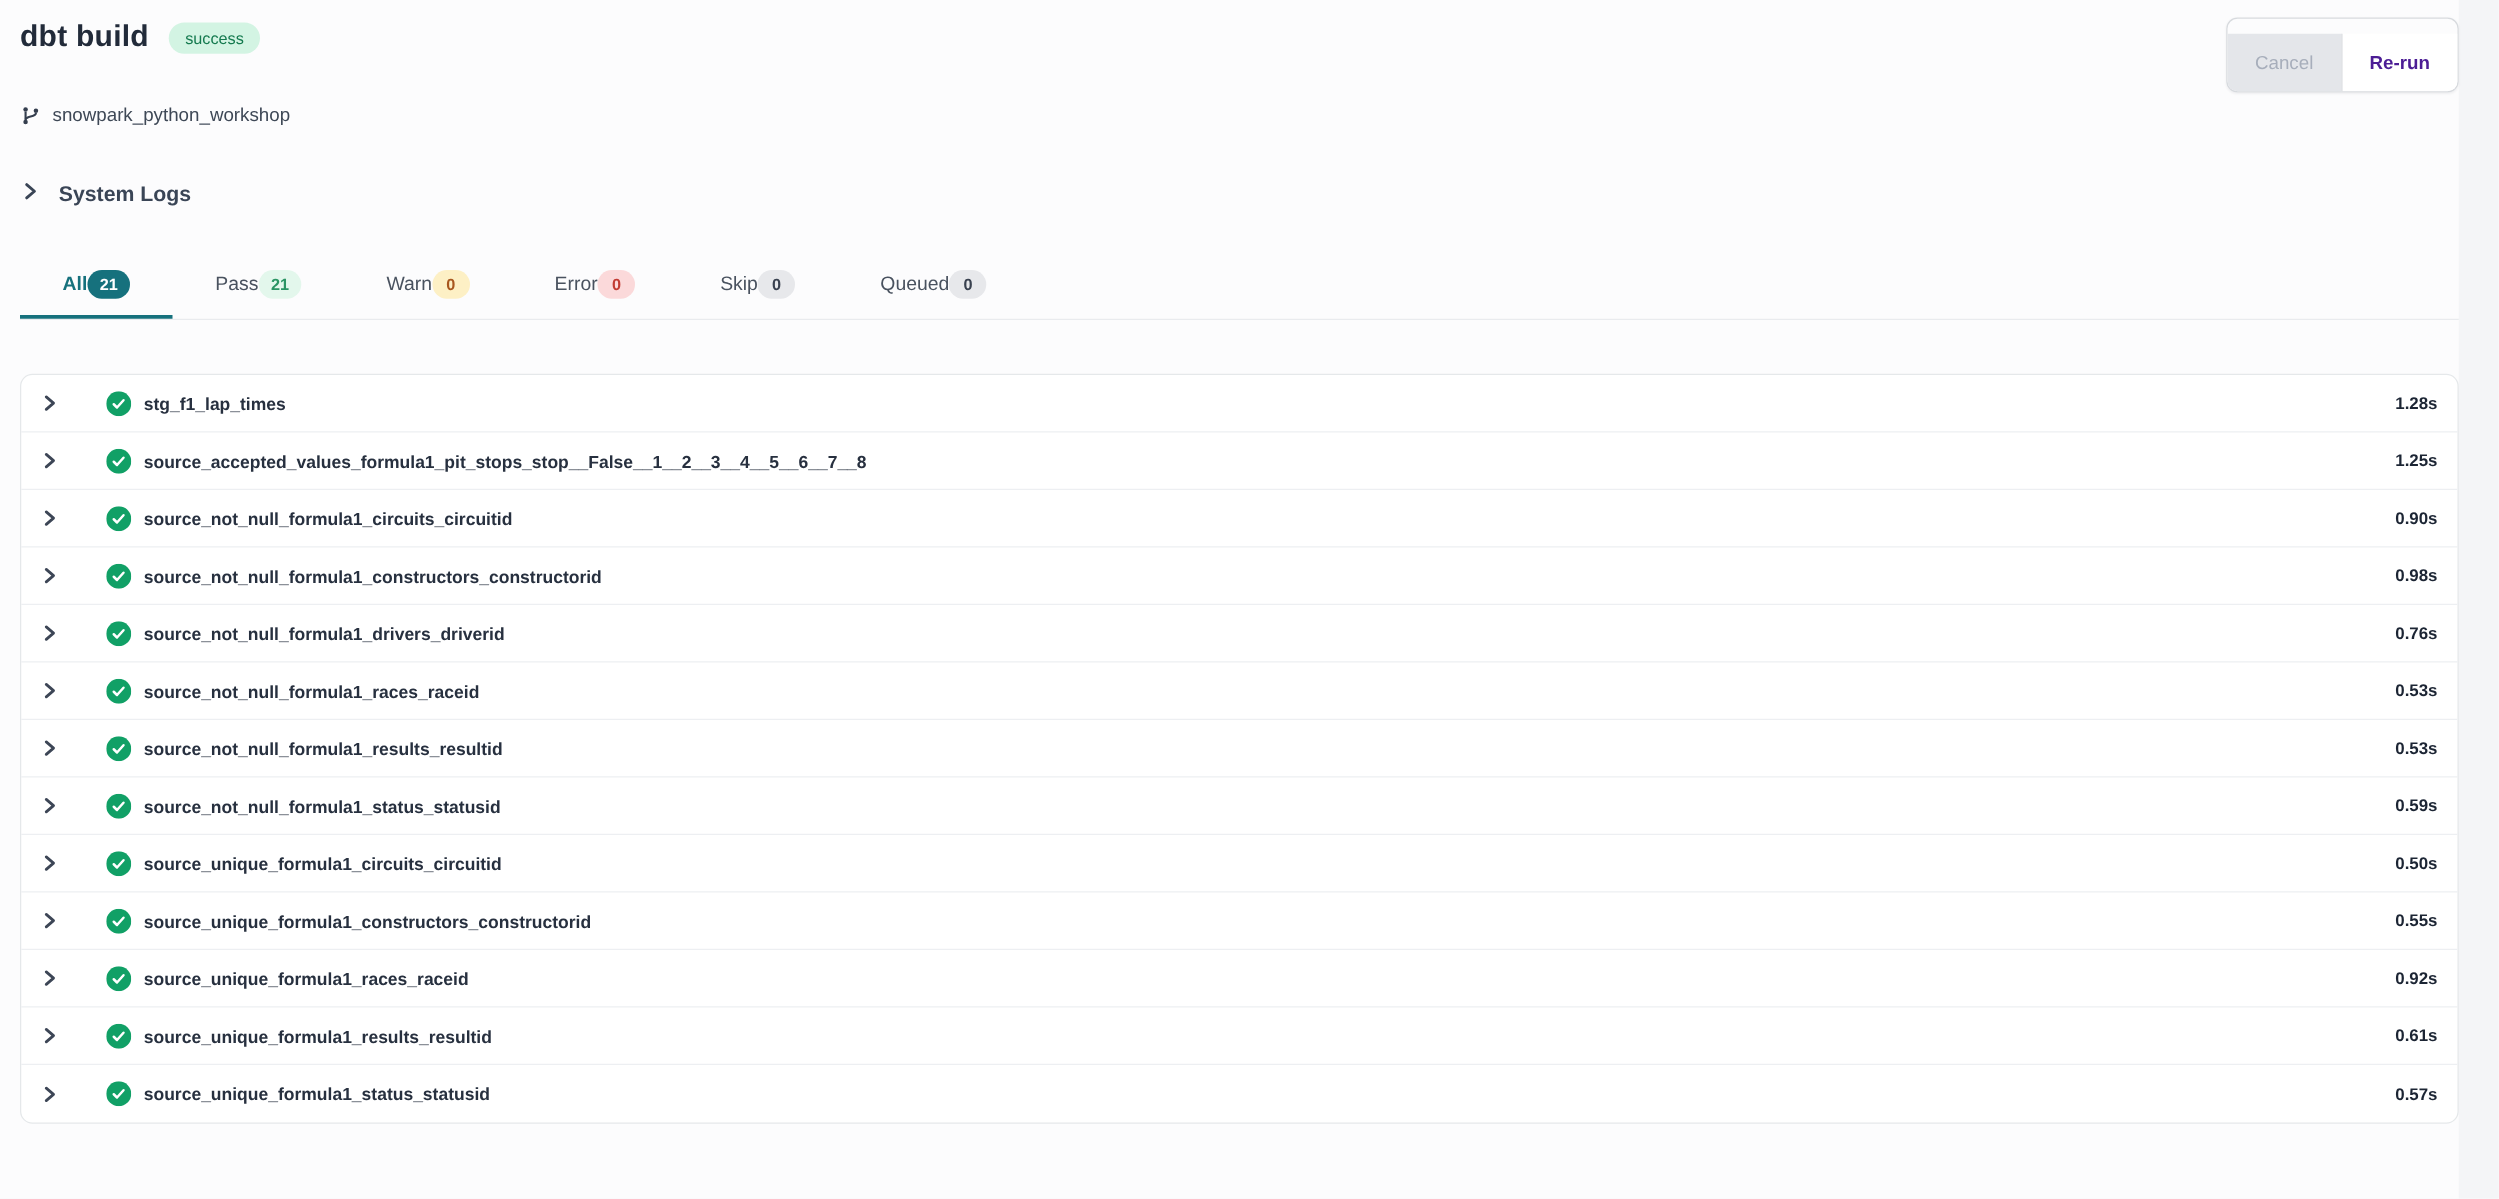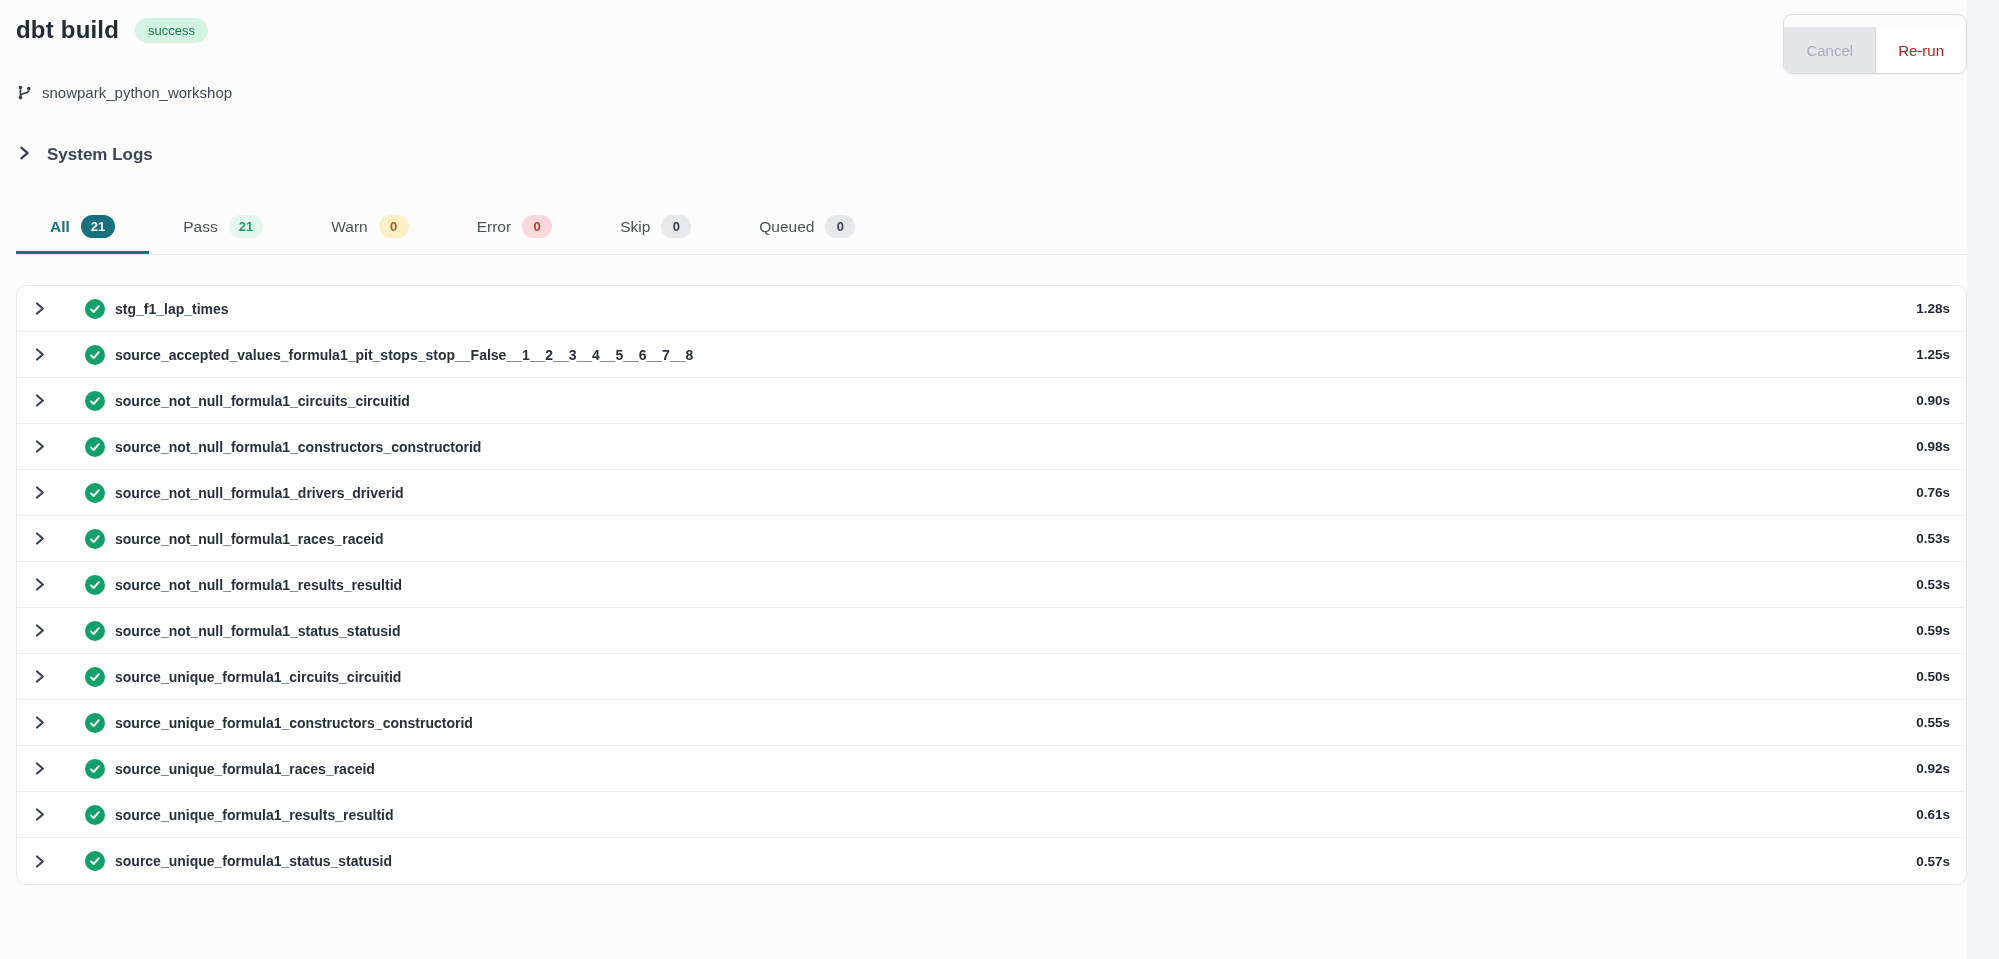--- a/index.html
+++ b/index.html
@@ -24,53 +24,53 @@
     background:#d3f4e3; color:#157a4f;
     font-size:13px; font-weight:400;
     padding:6px 13px; border-radius:15px; line-height:1;
   }
   .btn-group {
     display:flex; border:1px solid #d7dade; border-radius:9px; overflow:hidden;
     box-shadow:0 1px 2px rgba(16,24,40,.06); margin-top:-2px;
   }
   .btn { font-family:inherit; font-size:15px; height:46px; padding:0 22px; border:none; cursor:pointer;margin-top:12px; }
   .btn-cancel { background:#e4e6ea; color:#a7aebb; }
-  .btn-rerun  { background:#ffffff; color:#b91c1c; font-weight:400; border-left:1px solid #d7dade; }
+  .btn-rerun  { background:#ffffff; color:#4c1d95; font-weight:700; border-left:1px solid #d7dade; }
 
   .meta { margin-top:10px; }
   .meta-line { display:flex; align-items:center; gap:9px; margin-top:5px; font-size:15px; color:#3e4856; }
   .meta-line svg { display:block; }
 
   
   .syslogs { display:flex; align-items:center; gap:15px; margin-top:44px; cursor:pointer; }
   .syslogs-label { font-size:17px; font-weight:700; color:#3a4556; }
 
   
   .tabs { display:flex; margin-top:50px; border-bottom:1px solid #e9ebee; }
   .tab {
-    display:flex; align-items:center; gap:11px;
+    display:flex; align-items:center; 
     padding:0 34px 16px 34px; cursor:pointer;
     font-size:15.5px; color:#49525f;
   }
   .tab.active { color:#16717d; font-weight:700; padding-bottom:13px; border-bottom:3px solid #16717d; }
   .badge {
     display:inline-flex; align-items:center; justify-content:center;
     min-width:30px; padding:5px 10px; border-radius:13px;
     font-size:13px; font-weight:600; line-height:1;
   }
   .badge.all    { background:#16717d; color:#ffffff; }
   .badge.pass   { background:#e3f7ec; color:#2b9464; }
   .badge.warn   { background:#fdf0c5; color:#a8571f; }
   .badge.error  { background:#fbd9da; color:#c23b33; }
   .badge.skip,
   .badge.queued { background:#e7e8eb; color:#39414f; }
 
   
   .results-card {
-    margin-top:30px;
+    margin-top:43px;
     background:#ffffff;
     border:1px solid #e5e8ea;
     border-radius:10px;
   }
   .row {
     display:flex; align-items:center;
     height:46px; padding:0 16px 0 15px;
     border-bottom:1px solid #edeff2;
     cursor:pointer;
   }

